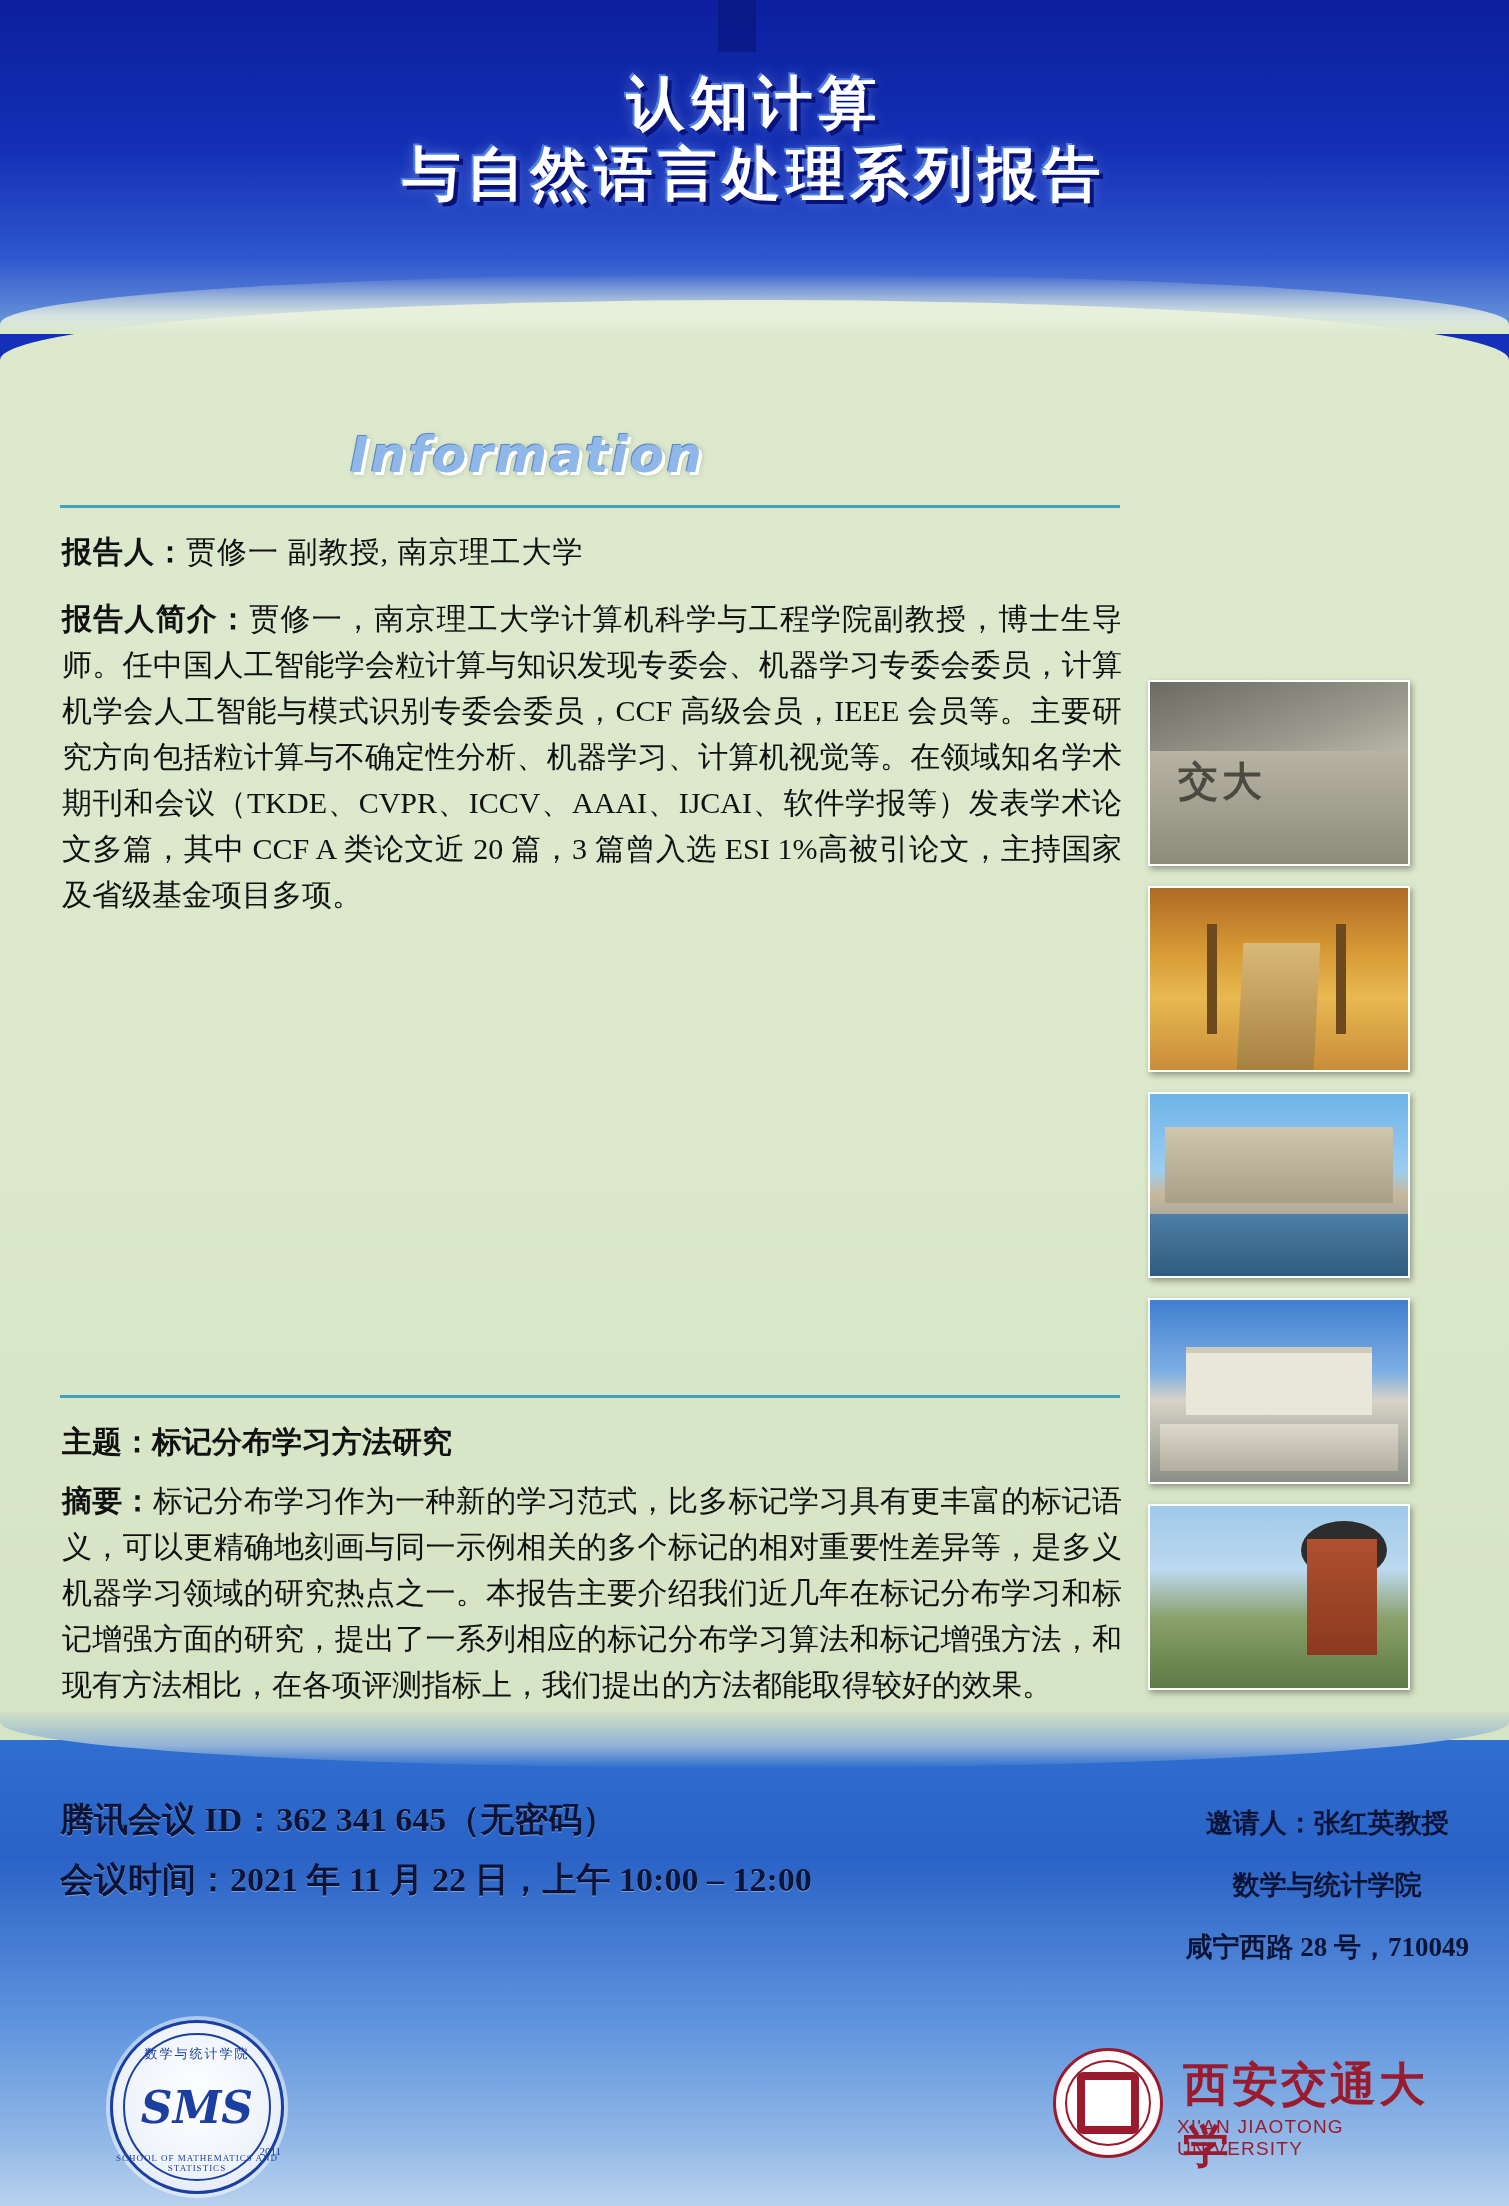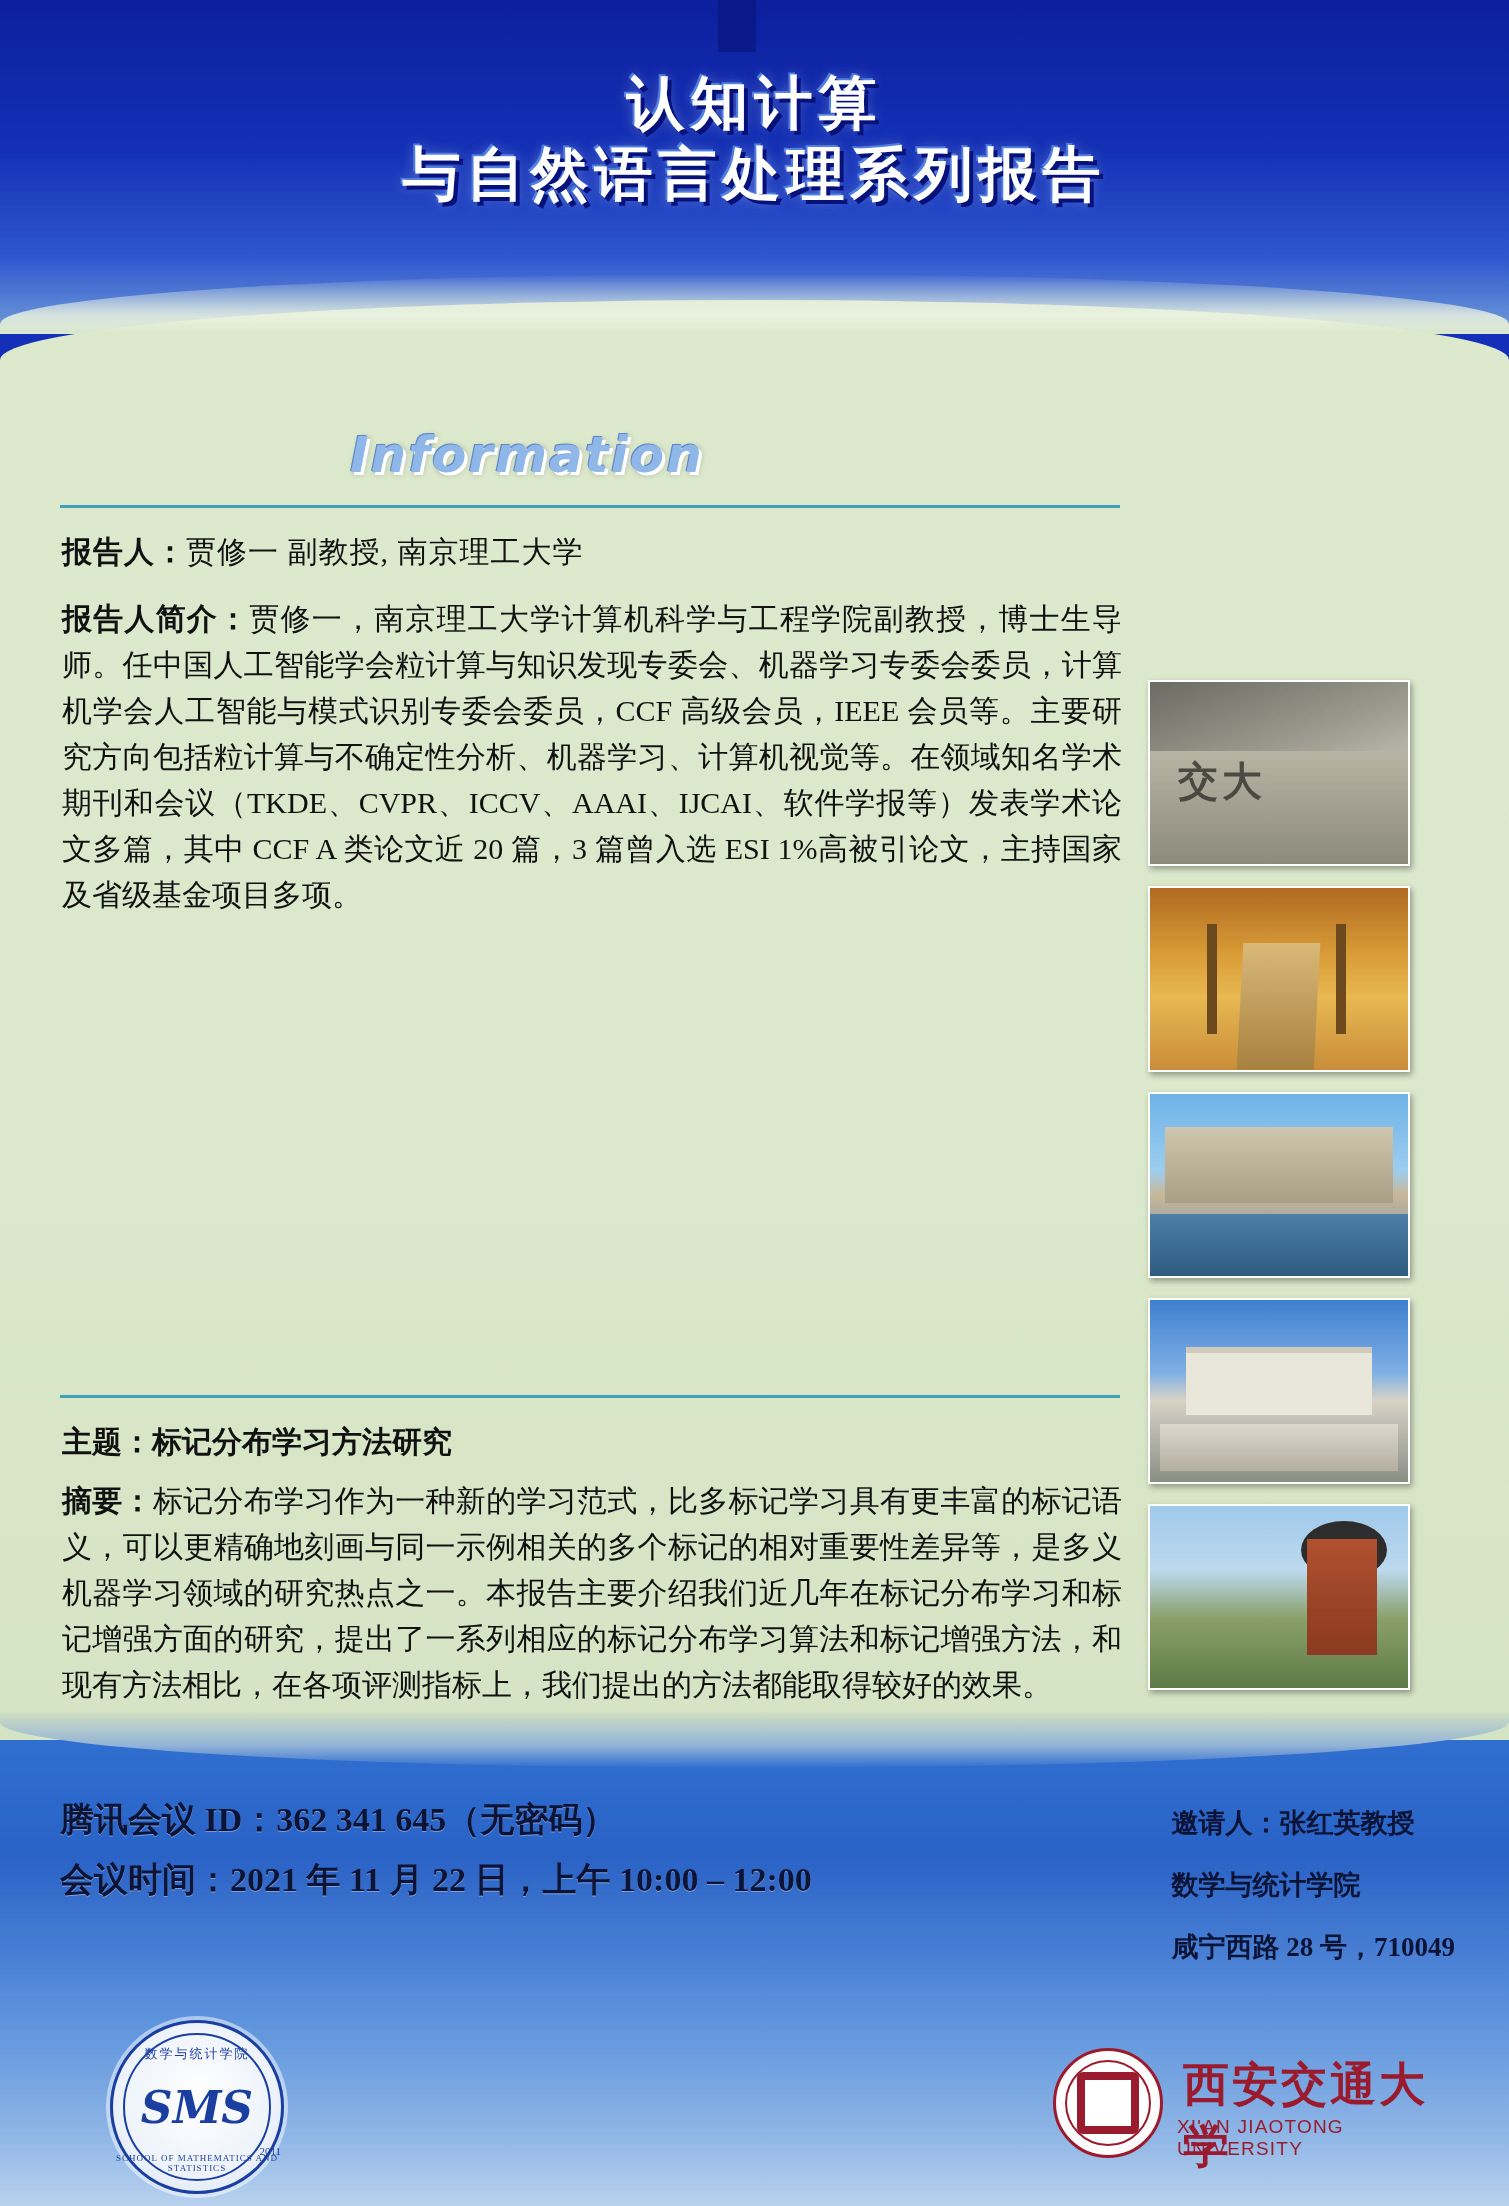--- a/index.html
+++ b/index.html
@@ -129,21 +129,21 @@
   .bottom .wave{
     position:absolute;left:0;top:-28px;width:100%;height:56px;
     background:linear-gradient(180deg,#cfe0c2 0%,#93b3d8 60%,#2f6fd0 100%);
     border-radius:0 0 50% 50% / 0 0 46px 46px;
   }
   .meet{
     position:absolute;left:60px;top:50px;color:#0b1436;font-weight:bold;font-size:34px;line-height:60px;
     text-shadow:0 1px 0 rgba(255,255,255,.35);
   }
   .host{
-    position:absolute;right:54px;top:52px;text-align:left;color:#0b1436;font-weight:bold;font-size:27px;line-height:62px;
+    position:absolute;right:40px;top:52px;text-align:center;color:#0b1436;font-weight:bold;font-size:27px;line-height:62px;
   }
   
   .sms{
     position:absolute;left:110px;top:280px;width:168px;height:168px;border-radius:50%;
     background:radial-gradient(circle at 50% 45%, #ffffff 0%, #eef3fb 60%, #d6e2f3 100%);
     border:3px solid #1b3fa0;box-shadow:0 0 0 4px rgba(255,255,255,.5);
     display:flex;align-items:center;justify-content:center;
   }
   .sms .ring{
     position:absolute;inset:10px;border:2px solid #1b3fa0;border-radius:50%;

